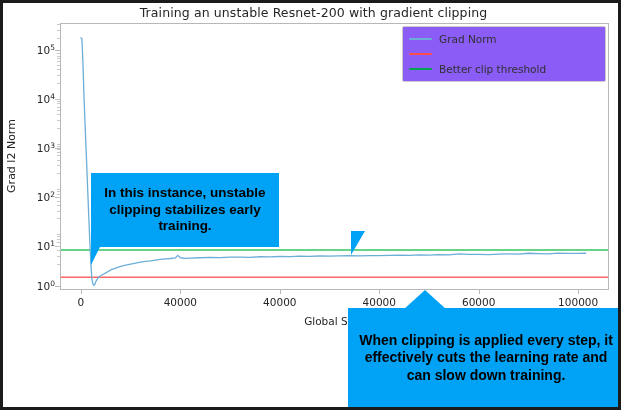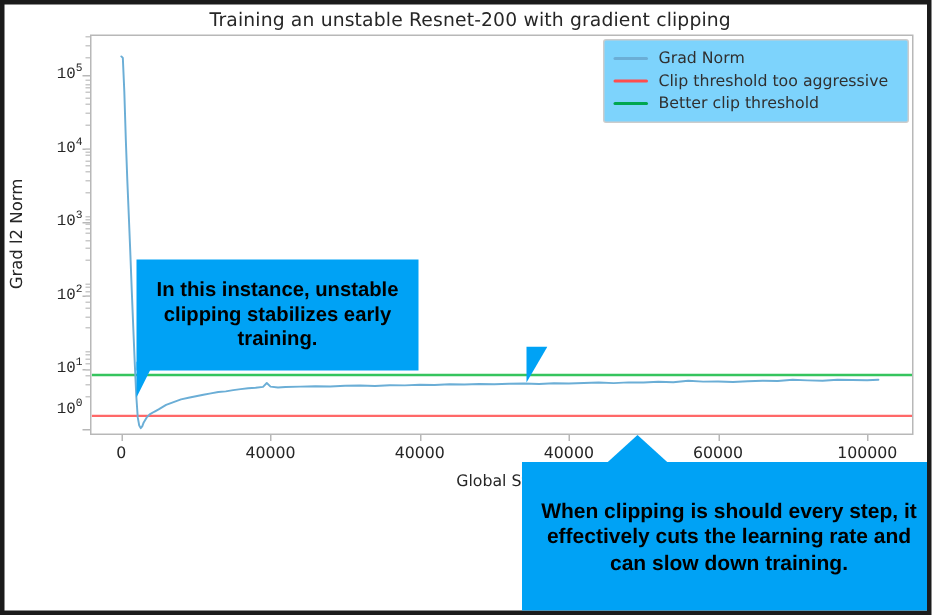--- a/index.html
+++ b/index.html
@@ -34,35 +34,35 @@
     position:absolute;left:0;top:133px;transform:translate(-50%,-50%) rotate(-90deg);
     font-size:11px;color:#262626;white-space:nowrap;
   }
   
   #xlabel{
     position:absolute;left:57px;top:312px;width:549px;text-align:center;
     font-size:10.5px;color:#262626;
   }
   .ytick-label{
     position:absolute;right:0;font-size:10.5px;color:#262626;
-    text-align:left;white-space:nowrap;transform:translateY(-50%);font-family:Liberation Mono, monospace;
+    text-align:left;white-space:nowrap;transform:translateY(-50%);
   }
   .ytick-label sup{font-size:7.5px;vertical-align:super;line-height:0;}
   #ytick-labels{position:absolute;left:0;top:0;width:52px;height:410px;}
   .xtick-label{
     position:absolute;top:293px;font-size:10.5px;color:#262626;
     transform:translateX(-50%);white-space:nowrap;
   }
   .ytick-mark{position:absolute;left:52px;width:5px;height:1px;background:#b8b8b8;}
   .ytick-minor{position:absolute;left:54px;width:3px;height:1px;background:#c9c9c9;}
   .xtick-mark{position:absolute;top:287px;width:1px;height:4px;background:#b8b8b8;}
   
   #legend{
     position:absolute;left:399px;top:23px;width:204px;
-    background:#7dd3fc;border:1px solid #cccccc;border-radius:2px;
+    background:#8b5cf6;border:1px solid #cccccc;border-radius:2px;
     padding:4px 6px 5px 6px;box-sizing:border-box;
   }
   .legend-row{display:flex;align-items:center;height:15px;}
   .legend-swatch{width:23px;height:2px;margin-right:7px;flex:none;border-radius:1px;}
   .legend-text{font-size:10.5px;color:#303030;white-space:nowrap;}
   
   .callout{
     position:absolute;background:#00A2F5;color:#000000;
     font-family:"Liberation Sans", sans-serif;
     font-weight:bold;text-align:center;box-sizing:border-box;
@@ -88,21 +88,21 @@
 
   <div id="figure">
 
     <div id="chart-title">Training an unstable Resnet-200 with gradient clipping</div>
 
     <div id="ylabel-wrap">
       <div id="ylabel-txt">Grad l2 Norm</div>
     </div>
 
     <div id="ytick-labels">
-      <div class="ytick-label" style="top:270px;">10<sup>0</sup></div>
+      <div class="ytick-label" style="top:283px;">10<sup>0</sup></div>
       <div class="ytick-label" style="top:243px;">10<sup>1</sup></div>
       <div class="ytick-label" style="top:194px;">10<sup>2</sup></div>
       <div class="ytick-label" style="top:145px;">10<sup>3</sup></div>
       <div class="ytick-label" style="top:96px;">10<sup>4</sup></div>
       <div class="ytick-label" style="top:47px;">10<sup>5</sup></div>
 
       <div class="ytick-mark" style="top:283px;"></div>
       <div class="ytick-mark" style="top:243px;"></div>
       <div class="ytick-mark" style="top:194px;"></div>
       <div class="ytick-mark" style="top:145px;"></div>
@@ -181,38 +181,37 @@
       </div>
     </div>
 
     <div id="legend">
       <div class="legend-row">
         <span class="legend-swatch" style="background: rgb(107, 174, 214);"></span>
         <span class="legend-text">Grad Norm</span>
       </div>
       <div class="legend-row">
         <span class="legend-swatch" style="background: rgb(255, 77, 77);"></span>
-        <span class="legend-text">Clip threshold too aggressive</span>
       </div>
       <div class="legend-row">
         <span class="legend-swatch" style="background: rgb(0, 166, 79);"></span>
         <span class="legend-text">Better clip threshold</span>
       </div>
     </div>
 
     <svg class="tail-poly" style="left:60px;top:238px;" width="40" height="26" viewBox="0 0 40 26">
       <polygon id="tail1" points="28,0 40,0 28,24" fill="#00A2F5"></polygon>
     </svg>
     <div class="callout" id="callout-1" style="background: rgb(0, 162, 245);">
       <span>In this instance, unstable clipping stabilizes early training.</span>
     </div>
 
     <svg class="tail-poly" style="left:322px;top:228px;" width="40" height="26" viewBox="0 0 40 26">
       <polygon id="tail2" points="26,0 40,0 26,24" fill="#00A2F5"></polygon>
     </svg>
 
     <div class="callout-tail" id="callout-3-tail" style="border-bottom-color: rgb(0, 162, 245);"></div>
     <div class="callout" id="callout-3" style="background: rgb(0, 162, 245);">
-      <span>When clipping is should every step, it effectively cuts the learning rate and can slow down training.</span>
+      <span>When clipping is applied every step, it effectively cuts the learning rate and can slow down training.</span>
     </div>
 
   </div>
 </div>
 
 </body></html>

